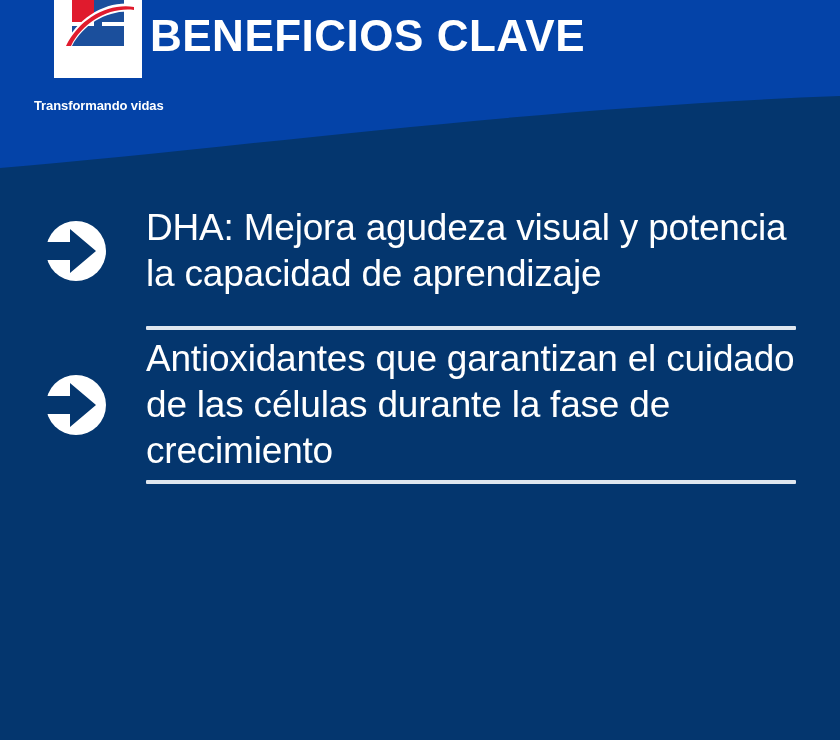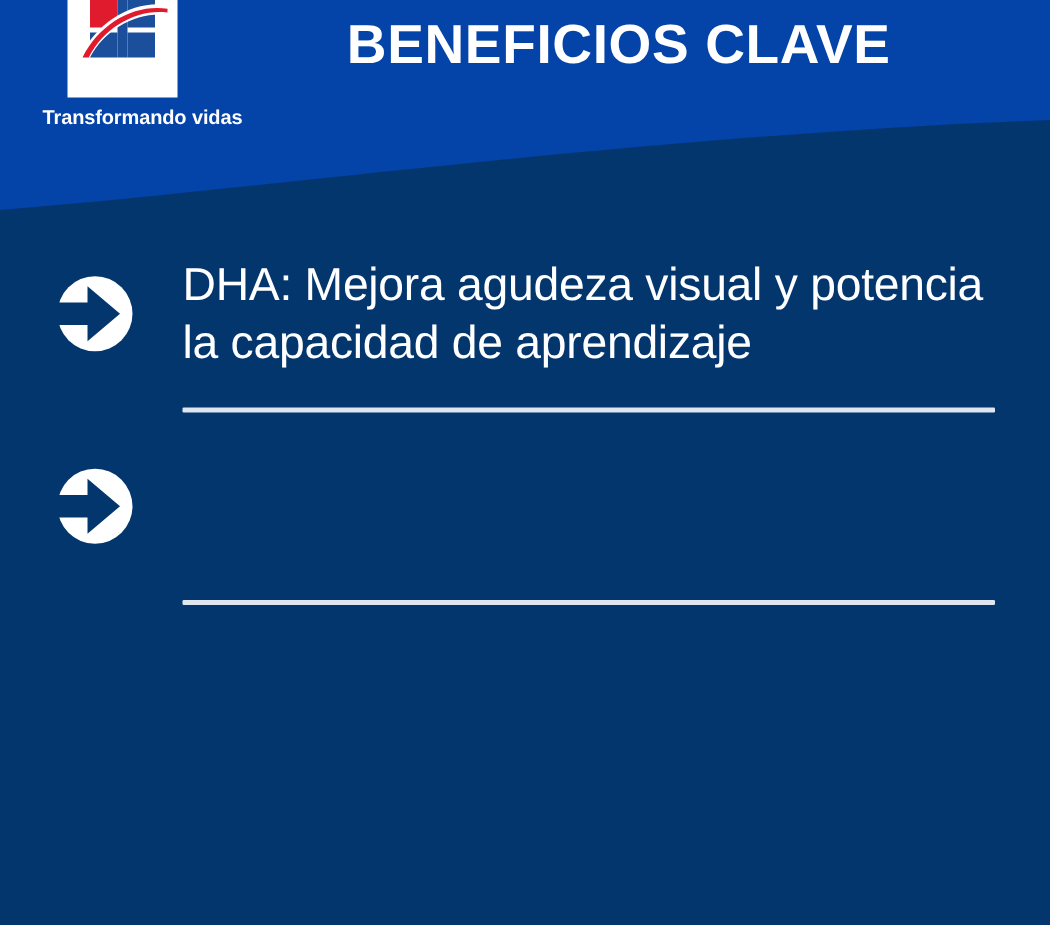--- a/index.html
+++ b/index.html
@@ -58,44 +58,43 @@
     width: 88px;
     text-align: center;
     font-family: "Liberation Serif", serif;
     font-weight: bold;
     font-size: 31px;
     letter-spacing: -0.5px;
     color: #111111;
     line-height: 34px;
   }
   .tagline {
-    margin-top: 8px;
+    margin-top: 20px;
     font-family: "Liberation Sans", sans-serif;
     font-weight: bold;
-    font-size: 16px;
+    font-size: 13px;
     color: #ffffff;
     letter-spacing: -0.1px;
     white-space: nowrap;
     text-align: center;
     margin-left: -18px;
   }
 
   .poster-title {
     position: absolute;
     left: 150px;
     top: 10px;
     width: 690px;
     z-index: 4;
     font-family: "Liberation Sans", sans-serif;
     font-weight: bold;
     font-size: 44px;
     line-height: 52px;
     letter-spacing: 0.5px;
     color: #ffffff;
-    text-align: center;
   }
 
   
   .benefits {
     position: absolute;
     left: 0;
     top: 176px;
     width: 840px;
     z-index: 3;
   }
@@ -178,19 +177,20 @@
 
     <div class="divider"></div>
 
     <div class="benefit">
       <div class="arrow-cell">
         <svg class="arrow-icon" viewBox="0 0 78 78" xmlns="http://www.w3.org/2000/svg">
           <circle cx="42" cy="39" r="30" fill="#ffffff"></circle>
           <path d="M0,30 L36,30 L36,17 L62,39 L36,61 L36,48 L0,48 Z" fill="#04366e"></path>
         </svg>
       </div>
+      <div class="benefit-text">Antioxidantes que garantizan el cuidado de las células durante la fase de crecimiento</div>
     </div>
 
     <div class="divider"></div>
 
 
   </div>
 </div>
 
 </body></html>

